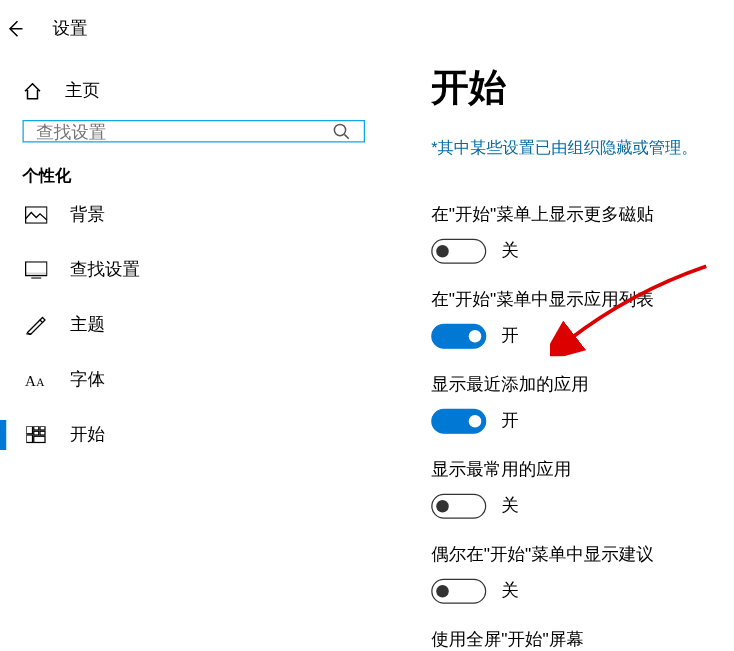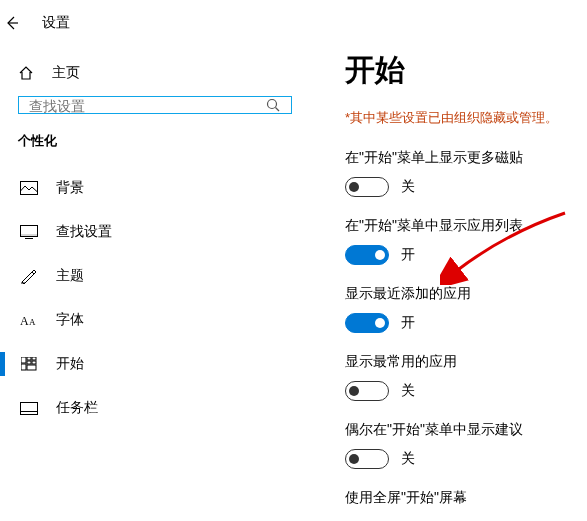--- a/index.html
+++ b/index.html
@@ -51,21 +51,20 @@
   .search-box .s-icon {
     position: absolute;
     right: 10px;
     top: 50%;
     transform: translateY(-50%);
     color: #555;
   }
   .section-title {
     font-size: 13px;
     font-weight: 600;
-    margin-bottom: 16px;
   }
   .nav-list { list-style: none; text-align: center; }
   .nav-item {
     display: flex;
     align-items: center;
     gap: 18px;
     padding: 13px 0 13px 2px;
     font-size: 14px;
     cursor: pointer;
     position: relative;
@@ -87,23 +86,23 @@
     top: 50px;
     right: 0;
     padding-right: 10px;
   }
   .page-title {
     font-size: 30px;
     font-weight: 600;
     margin-bottom: 18px;
   }
   .notice {
-    color: #c2410c;
+    color: #0369a1;
     font-size: 13px;
-    margin-bottom: 22px;
+    margin-bottom: 36px;
   }
   .setting {
     margin-bottom: 20px;
   }
   .setting-label {
     font-size: 14px;
     margin-bottom: 10px;
   }
   .toggle-row {
     display: flex;
@@ -230,29 +229,20 @@
             <rect x="6" y="0" width="4" height="3" stroke="#000" fill="none"></rect>
             <rect x="11" y="0" width="4" height="3" stroke="#000" fill="none"></rect>
             <rect x="6" y="4" width="4" height="3" stroke="#000" fill="none"></rect>
             <rect x="11" y="4" width="4" height="3" stroke="#000" fill="none"></rect>
             <rect x="0" y="7" width="5" height="6" stroke="#000" fill="none"></rect>
             <rect x="6" y="8" width="9" height="5" stroke="#000" fill="none"></rect>
           </svg>
       </span>
       <span>开始</span>
     </li>
-    <li class="nav-item">
-      <span class="icon">
-        <svg width="18" height="13" viewBox="0 0 18 13">
-            <rect x="0.5" y="0.5" width="17" height="12" stroke="#000" fill="none"></rect>
-            <rect x="0.5" y="9.5" width="17" height="3" stroke="#000" fill="none"></rect>
-          </svg>
-      </span>
-      <span>任务栏</span>
-    </li>
   </ul>
 </div>
 
 <div class="main">
   <div class="page-title">开始</div>
   <div class="notice">*其中某些设置已由组织隐藏或管理。</div>
 
   <div class="setting">
     <div class="setting-label">在"开始"菜单上显示更多磁贴</div>
     <div class="toggle-row">

